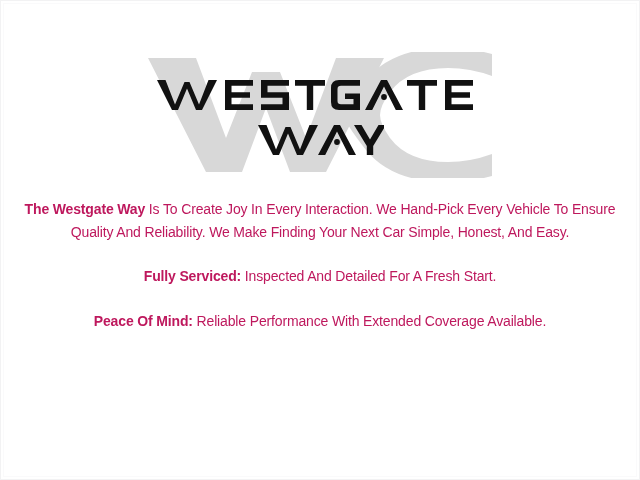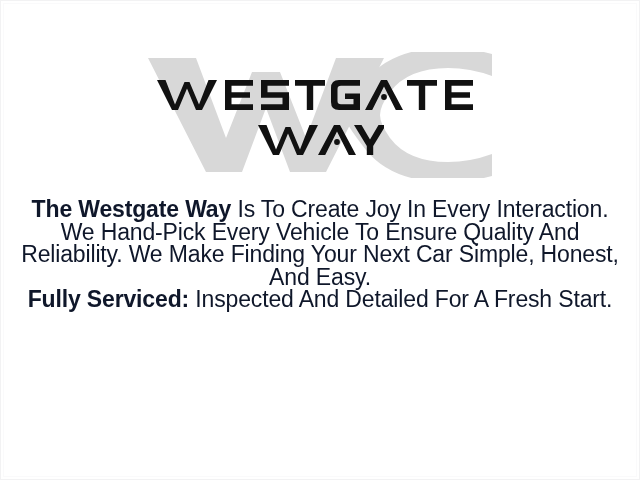--- a/index.html
+++ b/index.html
@@ -79,32 +79,32 @@
   .copy {
     position: absolute;
     left: 14px;
     top: 198px;
     width: 612px;
     text-align: center;
   }
 
   .para {
     font-family: "Liberation Sans", sans-serif;
-    font-size: 23px;
+    font-size: 14px;
     line-height: 22.5px;
-    color: #0f172a;
+    color: #be185d;
     letter-spacing: -0.15px;
     margin: 0;
     -webkit-font-smoothing: antialiased;
   }
   .para .lead {
     font-weight: bold;
   }
   .para-intro { margin-bottom: 0; }
-  .para-gap-1 { }
+  .para-gap-1 { margin-top: 22px; }
   .para-gap-2 { margin-top: 22px; }
   .para-gap-3 { margin-top: 22px; }
 </style>
 </head>
 <body>
 
 <div id="page">
 
   <div class="frame-outer"></div>
   <div class="frame-inner"></div>
@@ -167,16 +167,17 @@
     </div>
   </div>
 
   <div class="copy">
 
     <p class="para para-intro"><span class="lead">The Westgate Way</span><span> Is To Create Joy In Every Interaction. We Hand-Pick Every Vehicle To Ensure Quality And Reliability. We Make Finding Your Next Car Simple, Honest, And Easy.</span></p>
 
     <p class="para para-gap-1"><span class="lead">Fully Serviced:</span><span> Inspected And Detailed For A Fresh Start.</span></p>
 
 
+    <p class="para para-gap-3"><span class="lead">Peace Of Mind:</span><span> Reliable Performance With Extended Coverage Available.</span></p>
 
   </div>
 
 </div>
 
 </body></html>

